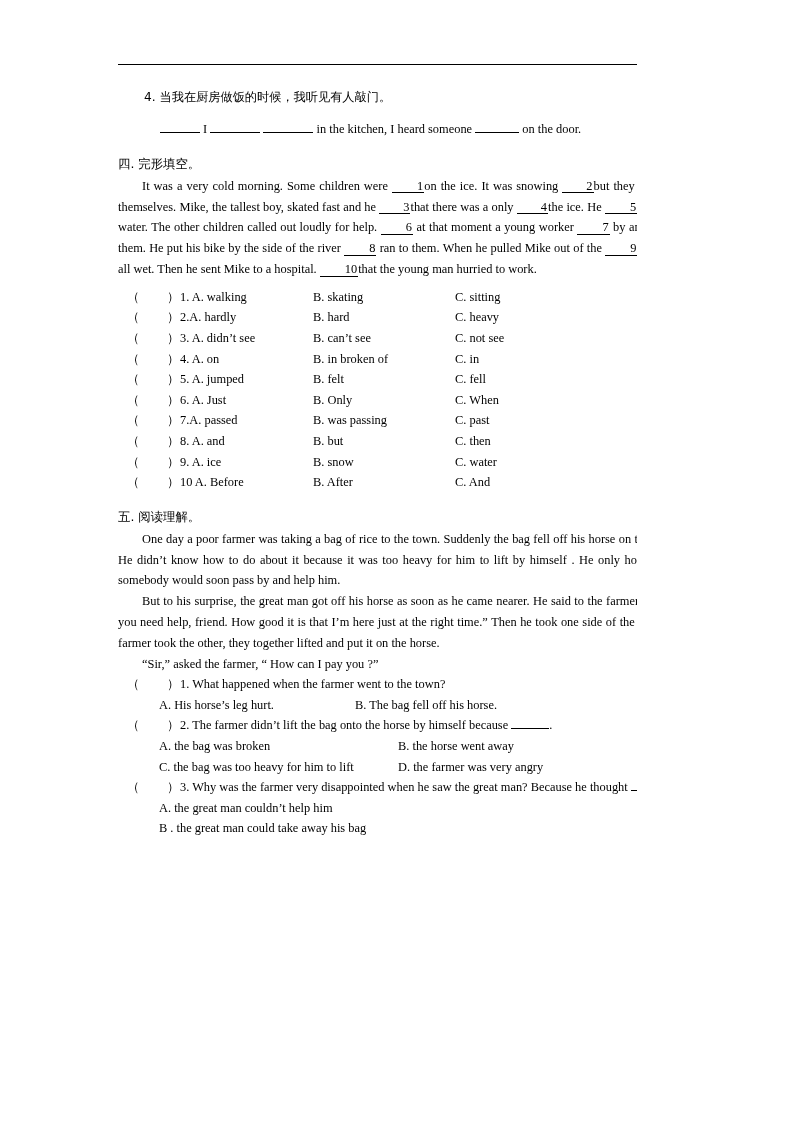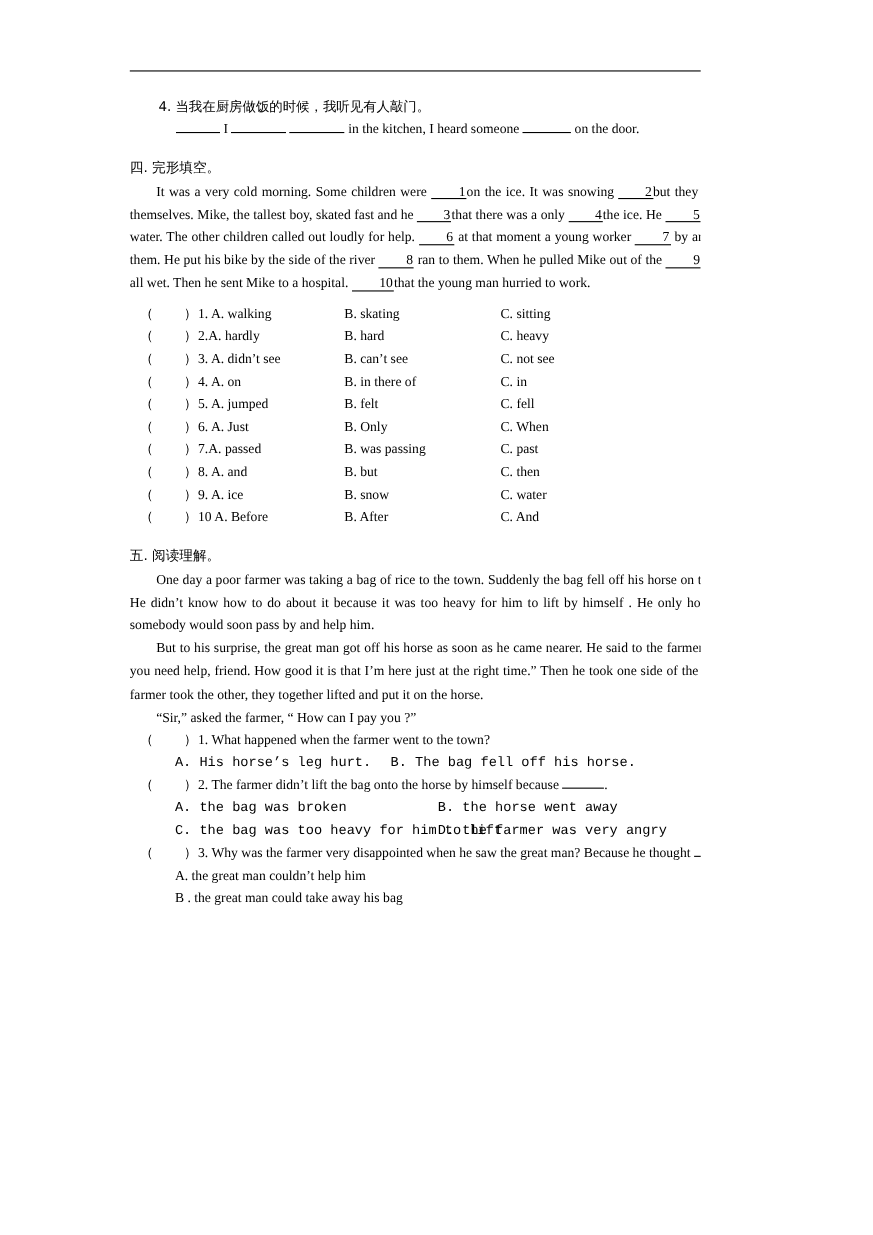--- a/index.html
+++ b/index.html
@@ -59,21 +59,21 @@
   }
 
   .section-head {
     font-family: "DejaVu Sans", "Liberation Sans", sans-serif;
     font-size: 12.4px;
     line-height: 20px;
     margin: 14px 0 2px 0;
   }
 
   .q4-cn { margin-left: 26px; }
-  .q4-en { margin-left: 42px; }
+  .q4-en { margin-left: 42px; margin-top: 12px; }
 
   
   .blank {
     display: inline-block;
     border-bottom: 1px solid #000;
     height: 0.92em;
     vertical-align: baseline;
   }
   .b-w1 { width: 40px; }
   .b-w2 { width: 50px; }
@@ -125,21 +125,20 @@
     margin-left: 62px;
     text-align: justify;
   }
   .rc-q .qtext.wrap { margin-left: 0; padding-left: 62px; text-indent: 0; }
   .rc-ans-row {
     position: relative;
     height: 20.6px;
     font-size: 12.4px;
     line-height: 20.6px;
     white-space: nowrap;
-    font-family: Liberation Mono, monospace;
   }
   .ans-1 { position: absolute; left: 41px; }
   .ans-2 { position: absolute; left: 237px; }
   .ans-2b { position: absolute; left: 280px; }
   .rc-ans-single {
     font-size: 12.4px;
     line-height: 20.6px;
     margin-left: 41px;
     white-space: nowrap;
   }
@@ -205,21 +204,21 @@
         <span class="paren-l">（</span>
         <span class="paren-r">）</span>
         <span class="opt-a">3. A. didn’t see</span>
         <span class="opt-b">B. can’t see</span>
         <span class="opt-c">C. not see</span>
       </div>
       <div class="choice-row">
         <span class="paren-l">（</span>
         <span class="paren-r">）</span>
         <span class="opt-a">4. A. on</span>
-        <span class="opt-b">B. in there of</span>
+        <span class="opt-b">B. in broken of</span>
         <span class="opt-c">C. in</span>
       </div>
       <div class="choice-row">
         <span class="paren-l">（</span>
         <span class="paren-r">）</span>
         <span class="opt-a">5. A. jumped</span>
         <span class="opt-b">B. felt</span>
         <span class="opt-c">C. fell</span>
       </div>
       <div class="choice-row">

